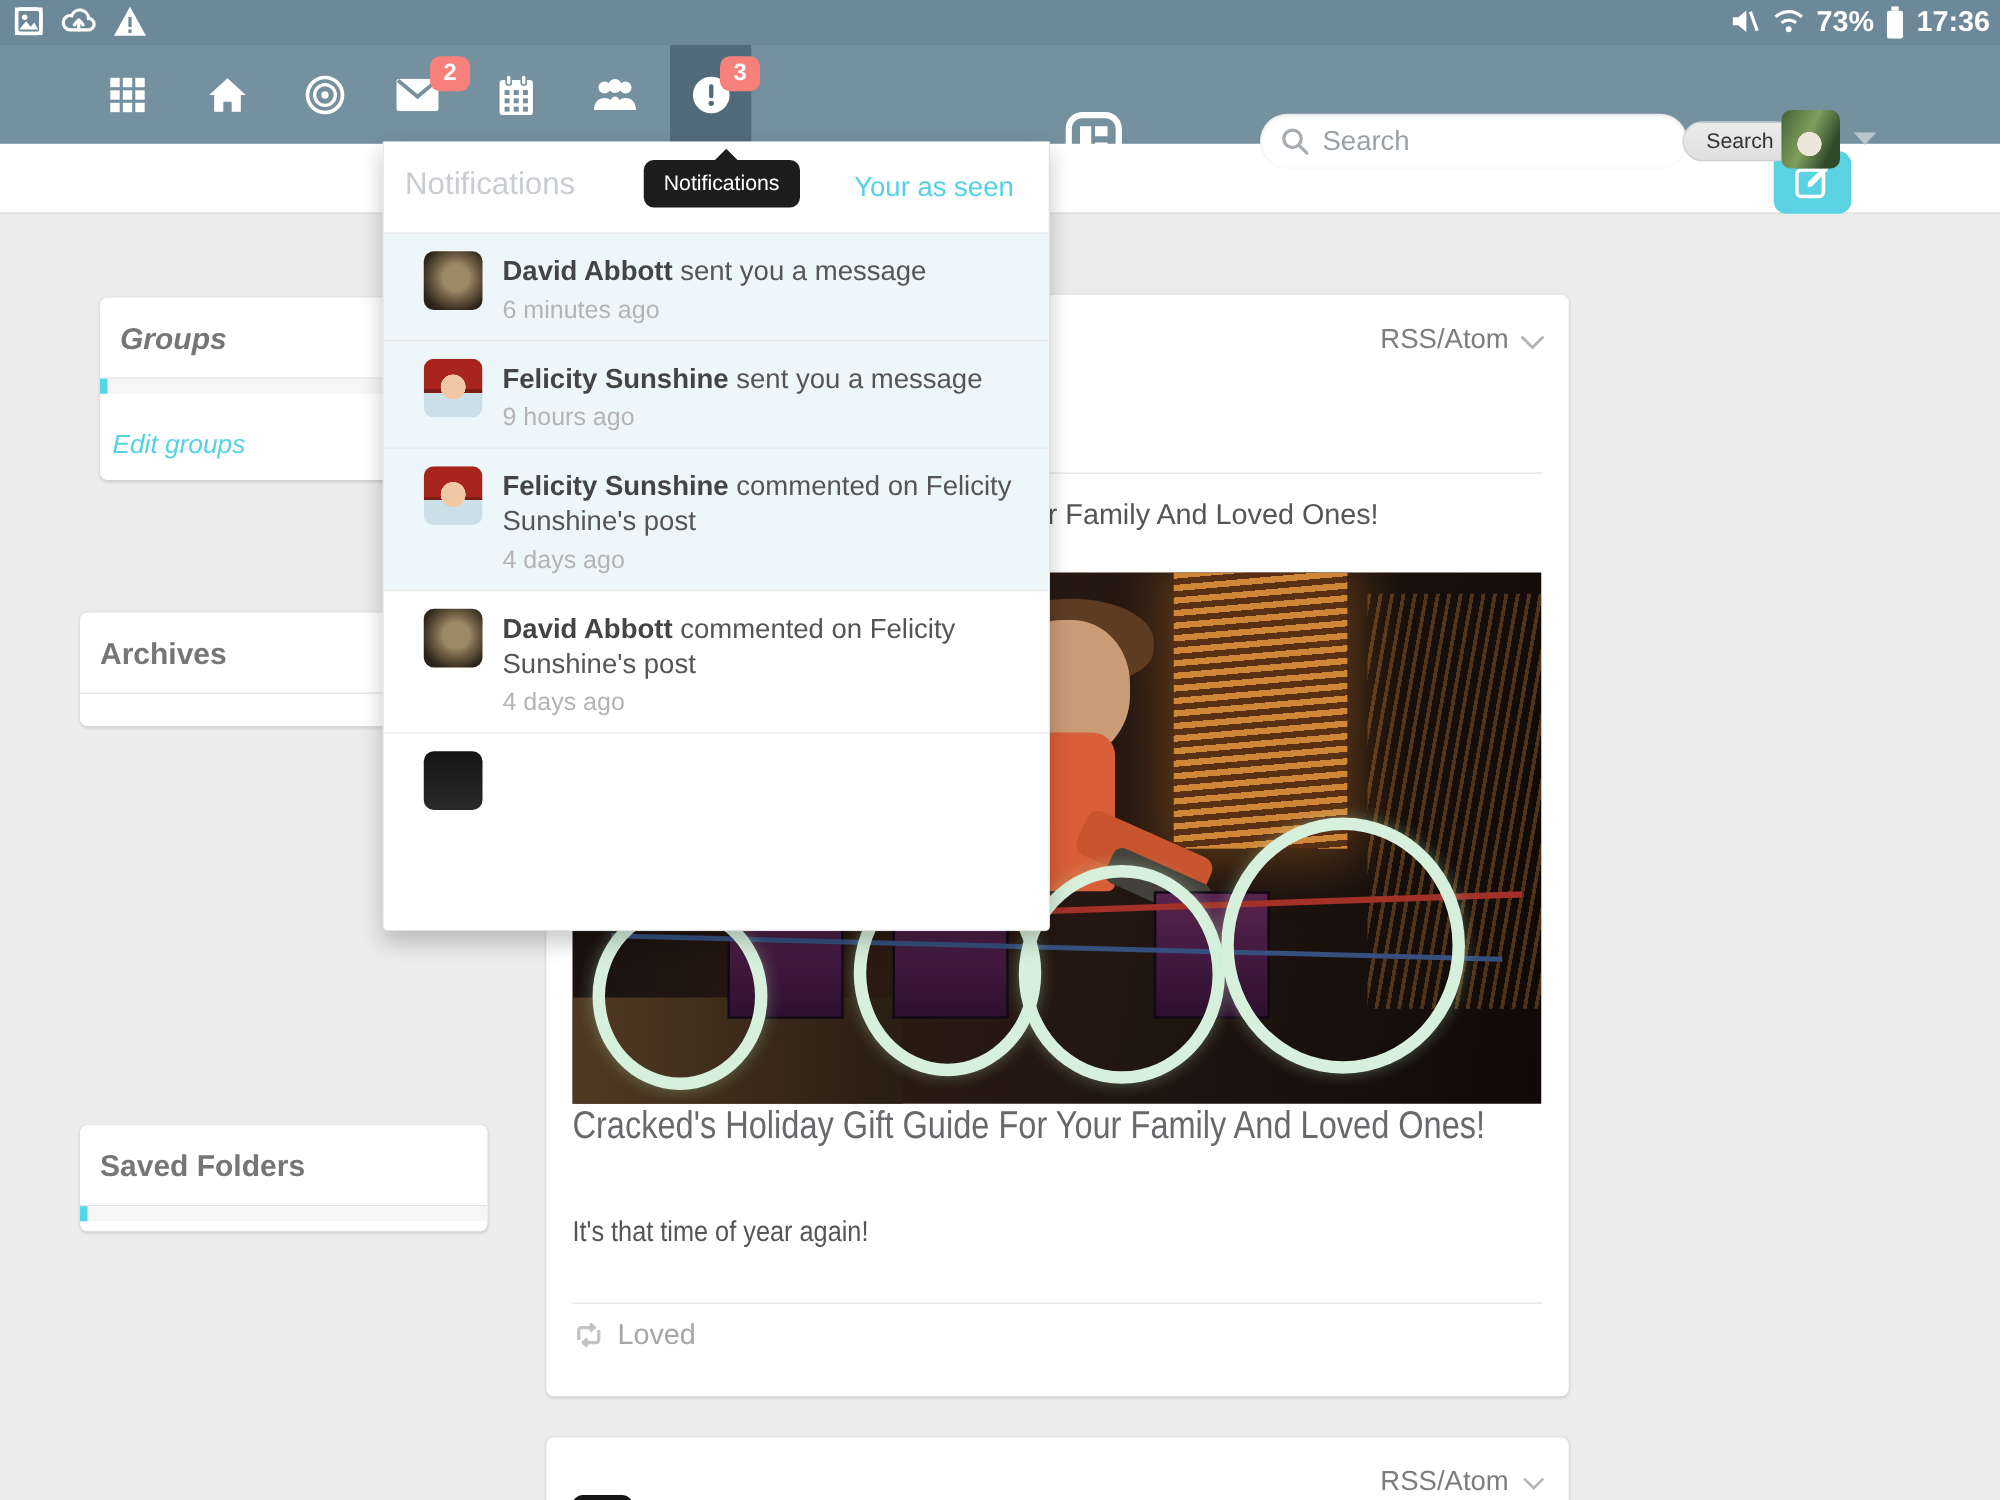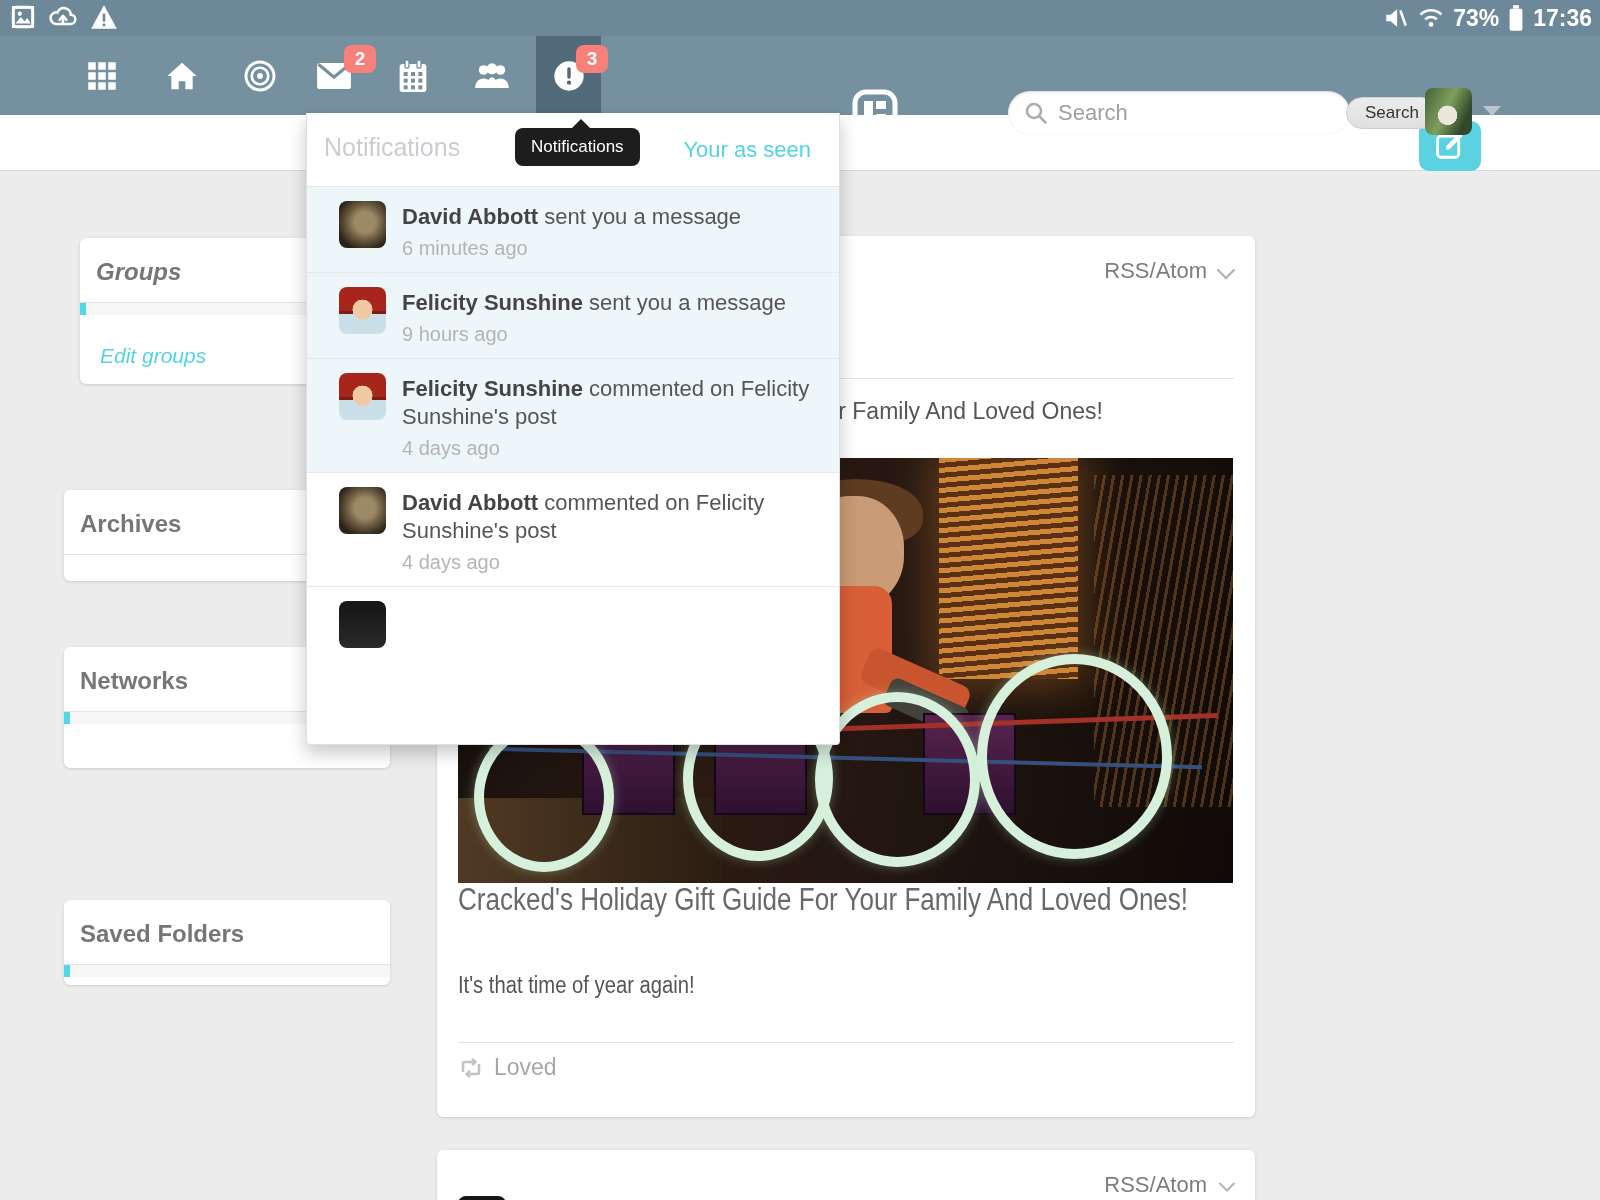--- a/index.html
+++ b/index.html
@@ -7,21 +7,21 @@
     --badge_bg:#f8807a; --unread_bg:#edf6f9; --page_bg:#ececec; --selected_bar:#52d7e7;
   }
   *{margin:0;padding:0;box-sizing:border-box;}
   html,body{background:#555;}
   #screen{position:relative;width:1600px;height:1200px;overflow:hidden;
     background:var(--page_bg);font-family:"Liberation Sans",sans-serif;}
 
   
   .statusbar{position:absolute;left:0;top:0;width:1600px;height:36px;background:#6d8898;z-index:30;}
   .statusbar .left{position:absolute;left:10px;top:4px;display:flex;gap:12px;align-items:center;}
-  .statusbar .right{position:absolute;right:8px;top:4px;display:flex;gap:8px;align-items:center;color:#fff;font-size:23px;font-weight:bold;}
+  .statusbar .right{position:absolute;right:8px;top:4px;display:flex;gap:8px;align-items:flex-start;color:#fff;font-size:23px;font-weight:bold;}
 
   
   .navbar{position:absolute;left:0;top:36px;width:1600px;height:79px;background:var(--navbar_bg);z-index:30;}
   .nav-item{position:absolute;top:0;height:79px;width:64px;display:flex;align-items:center;justify-content:center;cursor:pointer;}
   .nav-item.active{background:var(--navbar_active_bg);}
   .badge{position:absolute;background:var(--badge_bg);color:#fff;font-size:19px;font-weight:bold;
     min-width:32px;height:28px;border-radius:8px;display:flex;align-items:center;justify-content:center;z-index:35;}
   .logo{position:absolute;left:852px;top:53px;width:46px;height:46px;}
   .searchwrap{position:absolute;left:1008px;top:55px;width:342px;height:44px;background:#fff;border-radius:22px;
     box-shadow:inset 0 1px 3px rgba(0,0,0,.15);display:flex;align-items:center;padding-left:16px;}
@@ -41,21 +41,21 @@
   .compose-btn{position:absolute;left:1419px;top:6px;width:62px;height:50px;background:#5ad2e2;border-radius:10px;
     display:flex;align-items:center;justify-content:center;cursor:pointer;}
 
   
   .card{position:absolute;background:#fff;border-radius:6px;box-shadow:0 1px 3px rgba(0,0,0,.14);}
   .side-title{font-size:24px;font-weight:bold;color:#767676;padding:20px 0 16px 16px;}
   .side-div{border-top:1px solid #e3e3e3;}
   .side-item{position:relative;font-size:21px;color:#555;padding:6px 0 6px 30px;line-height:22px;cursor:pointer;}
   .side-item.selected{background:#f6f6f6;}
   .side-item.selected::before{content:"";position:absolute;left:0;top:0;bottom:0;width:6px;background:var(--selected_bar);}
-  .side-link{font-size:21px;color:var(--accent);padding:5px 0 10px 20px;cursor:pointer;}
+  .side-link{font-size:21px;color:var(--accent);padding:5px 0 10px 10px;cursor:pointer;}
   #card-groups{left:80px;top:238px;width:326px;padding-bottom:6px;font-style:italic;}
   #card-archives{left:64px;top:490px;width:326px;padding-bottom:14px;}
   #card-networks{left:64px;top:647px;width:326px;padding-bottom:8px;}
   #card-folders{left:64px;top:900px;width:326px;padding-bottom:8px;}
 
   
   #post1{left:437px;top:236px;width:818px;height:881px;}
   #post2{left:437px;top:1150px;width:818px;height:80px;}
   .post-net{position:absolute;right:48px;top:22px;font-size:22px;color:#7d7d7d;cursor:pointer;}
   .post-chevron{position:absolute;right:18px;top:30px;cursor:pointer;}
@@ -303,31 +303,20 @@
 
   <div class="card" id="card-archives">
     <div class="side-title">Archives</div>
     <div class="side-div"></div>
     <div>
 
     <div class="side-item"></div>
       </div>
   </div>
 
-  <div class="card" id="card-networks">
-    <div class="side-title">Networks</div>
-    <div class="side-div"></div>
-    <div>
-
-    <div class="side-item selected"></div>
-        <div class="side-item"></div>
-        <div class="side-item"></div>
-        <div class="side-item"></div>
-      </div>
-  </div>
 
   <div class="card" id="card-folders">
     <div class="side-title">Saved Folders</div>
     <div class="side-div"></div>
     <div>
 
     <div class="side-item selected"></div>
       </div>
   </div>
 

